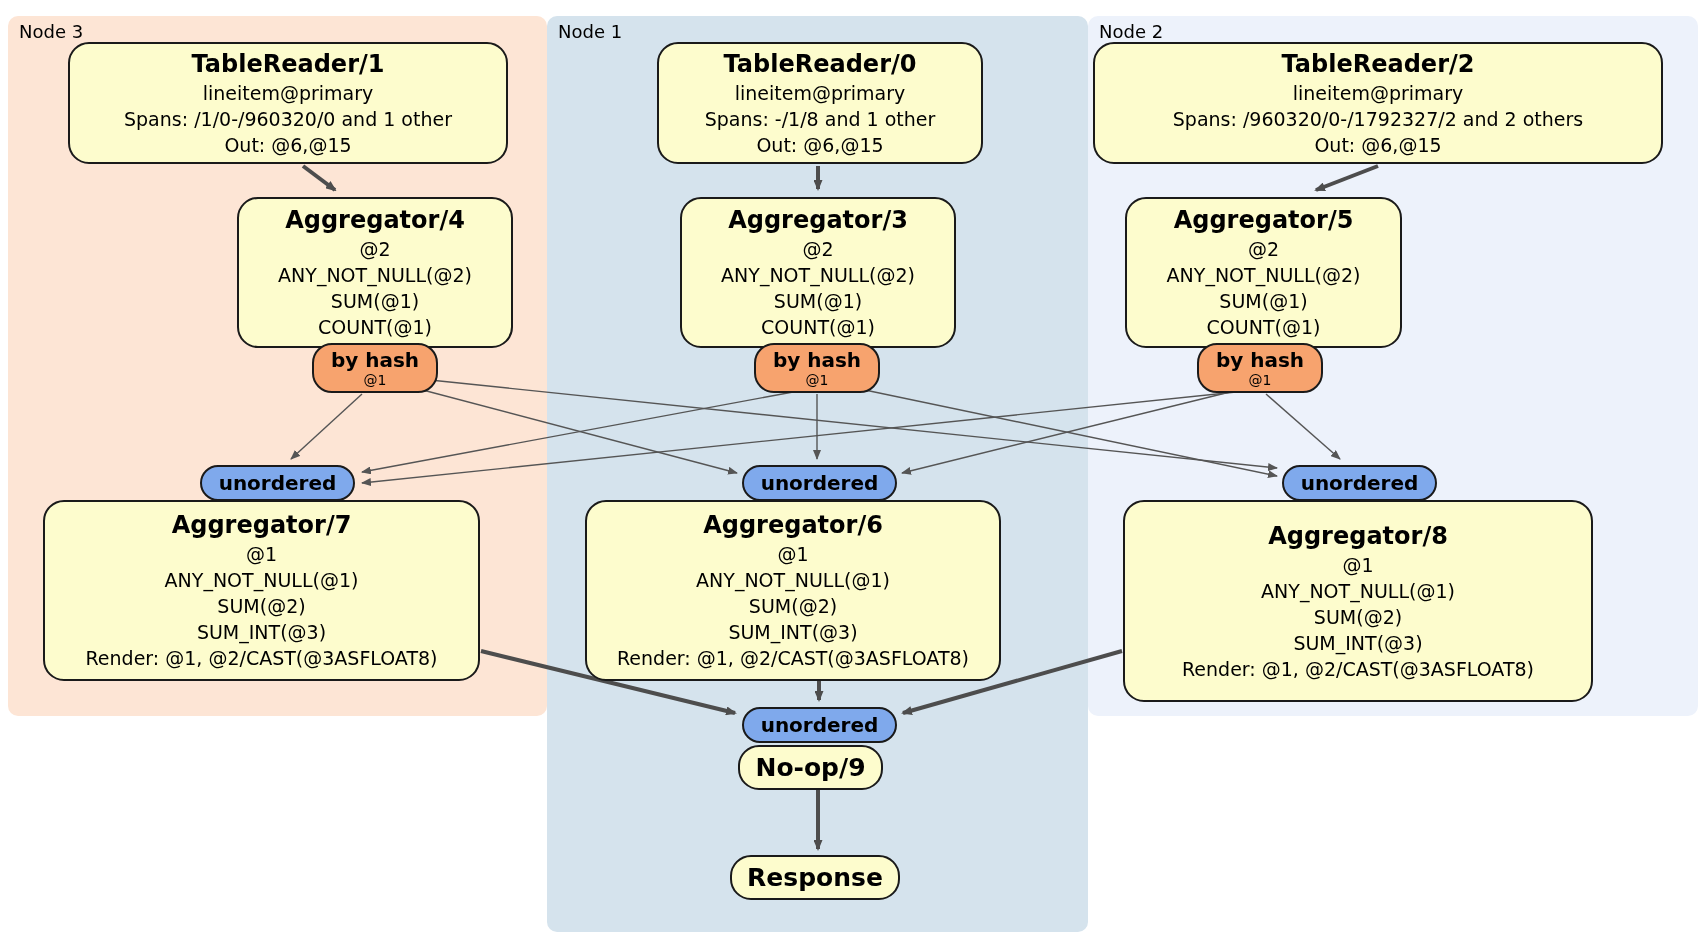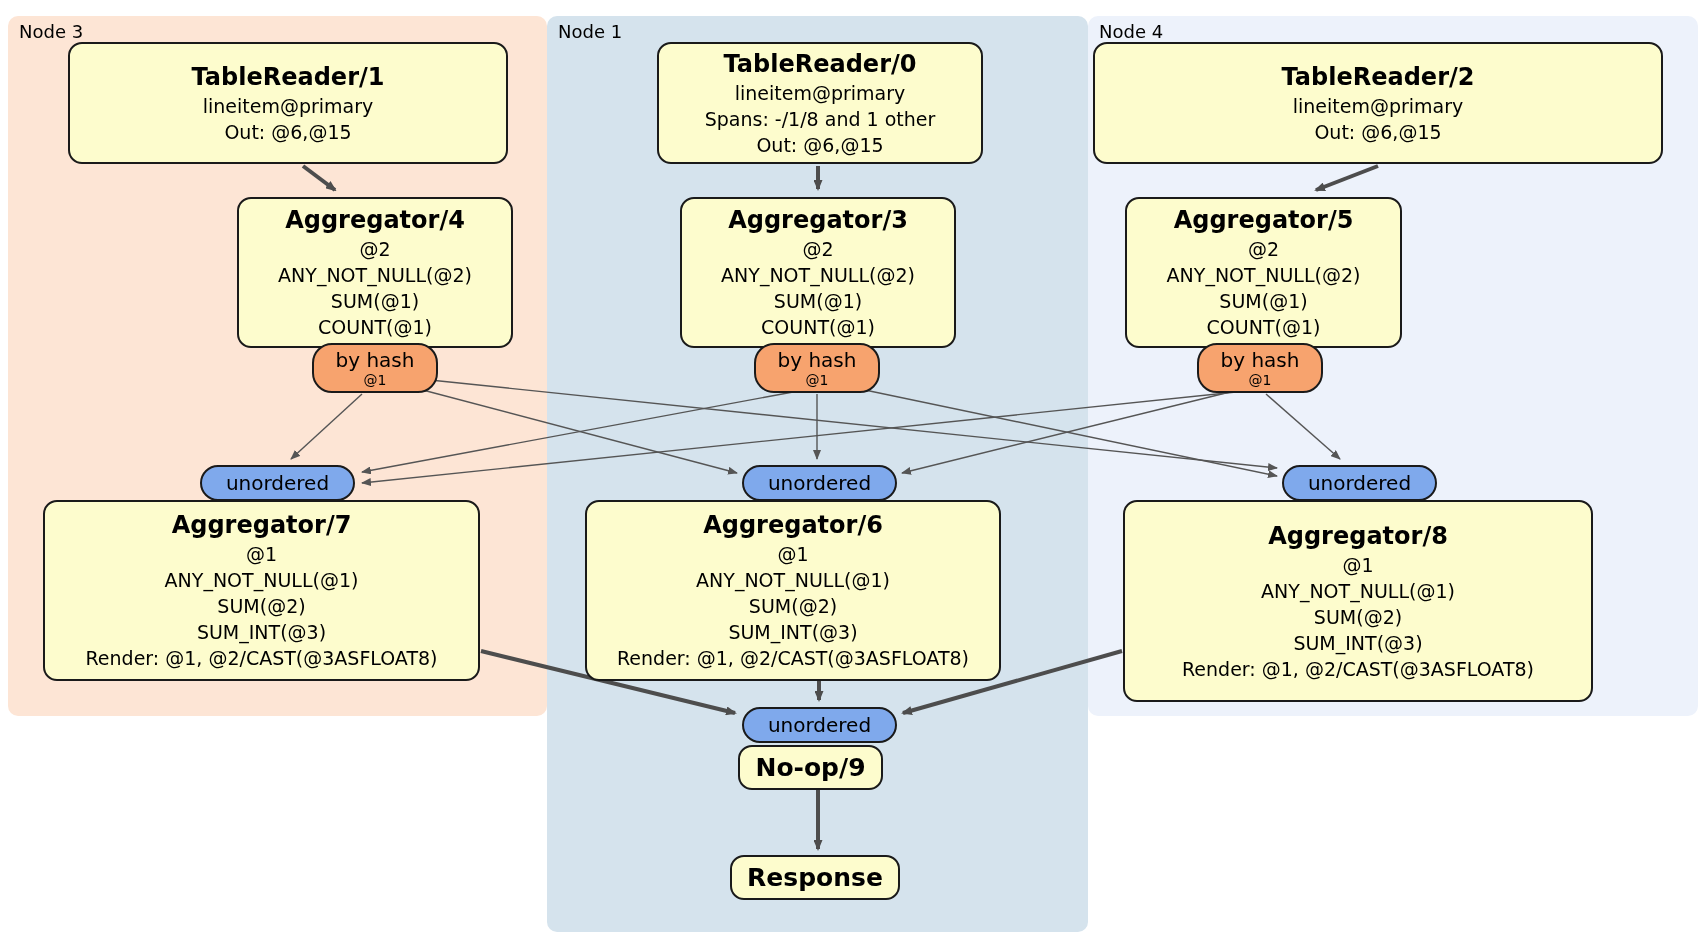--- a/index.html
+++ b/index.html
@@ -24,21 +24,21 @@
   }
   #panel-node3{background:var(--panel-node3);}
   #panel-node1{background:var(--panel-node1);}
   #panel-node2{background:var(--panel-node2);}
   #edges{position:absolute;left:0;top:0;z-index:2;}
   .proc{
     position:absolute;
     z-index:3;
     background:var(--box-bg);
     border:2px solid var(--box-border);
-    border-radius:14px;
+    border-radius:21px;
     display:flex;flex-direction:column;
     align-items:center;justify-content:center;
     text-align:center;
     box-sizing:border-box;
   }
   .proc .title{
     font-weight:bold;
     font-size:24px;
     line-height:31px;
     white-space:nowrap;
@@ -54,21 +54,21 @@
     border:2px solid var(--box-border);
     border-radius:20px;
     display:flex;flex-direction:column;
     align-items:center;justify-content:center;
     text-align:center;
     box-sizing:border-box;
   }
   .pill.hash{background:var(--router-hash-bg);}
   .pill.unordered{background:var(--router-unordered-bg);}
   .pill .pill-label{
-    font-weight:normal;
+    font-weight:bold;
     font-size:20px;
     line-height:23px;
     white-space:nowrap;
   }
   .pill .pill-sub{
     font-size:14px;
     line-height:16px;
     white-space:nowrap;
   }
   .big-title{font-size:25px !important;}
@@ -80,21 +80,21 @@
 
 <div id="canvas">
 
   <div class="panel" id="panel-node3" style="left:8px;top:16px;width:539px;height:700px">
     <div class="panel-label">Node 3</div>
   </div>
   <div class="panel" id="panel-node1" style="left:547px;top:16px;width:541px;height:916px">
     <div class="panel-label">Node 1</div>
   </div>
   <div class="panel" id="panel-node2" style="left:1088px;top:16px;width:610px;height:700px">
-    <div class="panel-label">Node 4</div>
+    <div class="panel-label">Node 2</div>
   </div>
 
   <svg id="edges" width="1708" height="940" viewBox="0 0 1708 940">
     <defs>
       <marker id="ah-big" markerWidth="11" markerHeight="9" refX="9" refY="4.5" orient="auto" markerUnits="userSpaceOnUse" viewBox="0 0 11 9">
         <path d="M0,0 L11,4.5 L0,9 z" fill="#4d4d4d"></path>
       </marker>
       <marker id="ah-small" markerWidth="10" markerHeight="8" refX="9" refY="4" orient="auto" markerUnits="userSpaceOnUse" viewBox="0 0 10 8">
         <path d="M0,0 L10,4 L0,8 z" fill="#555555"></path>
       </marker>
@@ -115,31 +115,33 @@
     <line class="edge-thin" x1="817" y1="394" x2="817" y2="459" marker-end="url(#ah-small)"></line>
     <line class="edge-thin" x1="1238" y1="390" x2="902" y2="473" marker-end="url(#ah-small)"></line>
     <line class="edge-thin" x1="401" y1="377" x2="1277" y2="468" marker-end="url(#ah-small)"></line>
     <line class="edge-thin" x1="841" y1="385" x2="1277" y2="476" marker-end="url(#ah-small)"></line>
     <line class="edge-thin" x1="1266" y1="394" x2="1340" y2="459" marker-end="url(#ah-small)"></line>
   </svg>
 
   <div class="proc" style="left:68px;top:42px;width:440px;height:122px">
     <div class="title">TableReader/1</div>
     <div class="line">lineitem@primary</div>
+    <div class="line">Spans: /1/0-/960320/0 and 1 other</div>
     <div class="line">Out: @6,@15</div>
   </div>
   <div class="proc" style="left:657px;top:42px;width:326px;height:122px">
     <div class="title">TableReader/0</div>
     <div class="line">lineitem@primary</div>
     <div class="line">Spans: -/1/8 and 1 other</div>
     <div class="line">Out: @6,@15</div>
   </div>
   <div class="proc" style="left:1093px;top:42px;width:570px;height:122px">
     <div class="title">TableReader/2</div>
     <div class="line">lineitem@primary</div>
+    <div class="line">Spans: /960320/0-/1792327/2 and 2 others</div>
     <div class="line">Out: @6,@15</div>
   </div>
 
   <div class="proc" style="left:237px;top:197px;width:276px;height:151px">
     <div class="title">Aggregator/4</div>
     <div class="line">@2</div>
     <div class="line">ANY_NOT_NULL(@2)</div>
     <div class="line">SUM(@1)</div>
     <div class="line">COUNT(@1)</div>
   </div>

